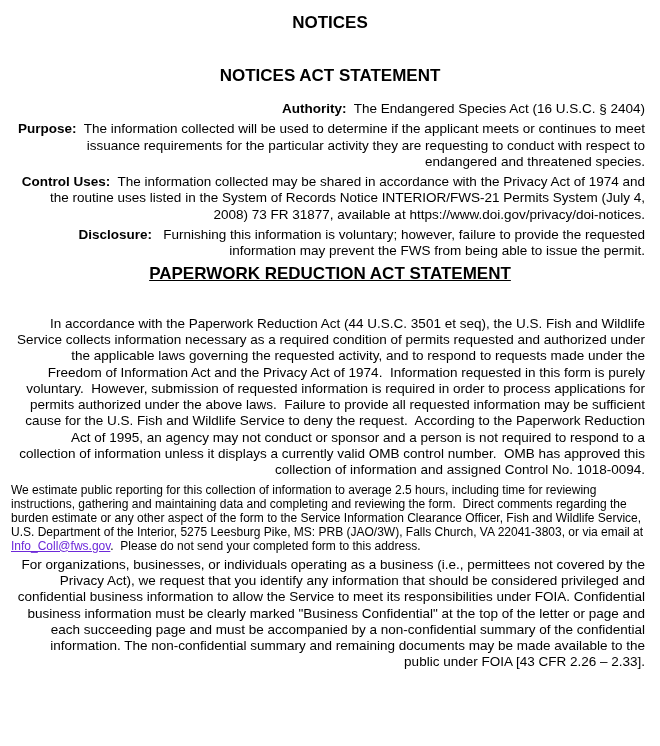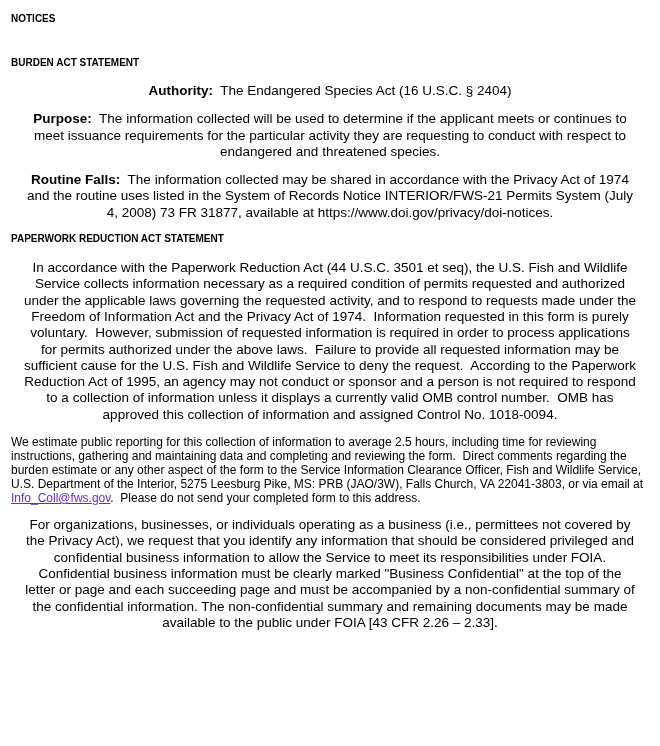--- a/index.html
+++ b/index.html
@@ -12,36 +12,37 @@
     min-height: 746px;
     font-family: "Liberation Sans", "DejaVu Sans", sans-serif;
     color: #000000;
   }
   .doc {
     box-sizing: border-box;
     width: 660px;
     padding: 13px 11px 0 11px;
   }
   .heading {
-    font-size: 10px;
+    font-size: 17px;
     font-weight: bold;
+    text-align: center;
     white-space: pre-wrap;
     margin: 0;
   }
   .title          { margin-bottom: 33px; }
   .h-privacy      { margin-bottom: 15px; }
-  .h-paperwork    { margin-bottom: 16px; }
+  .h-paperwork    { margin-bottom: 32px; text-decoration: underline; }
   .h-burden       { margin-bottom: 13px; }
   .h-foia         { margin-bottom: 17px; }
   p.body-par {
     font-size: 13.5px;
     line-height: 16.3px;
-    margin: 12px;
+    margin: 4px;
     white-space: pre-wrap;
-    text-align: center;
+    text-align: right;
   }
   p.small-par {
     font-size: 12px;
     line-height: 14px;
     margin: 0;
     white-space: pre-wrap;
   }
   .par-label { font-weight: bold; }
   .p-authority  { margin-bottom: 16px; }
   .p-purpose    { margin-bottom: 17px; }
@@ -57,28 +58,29 @@
   }
 </style>
 </head>
 <body>
 
 <div class="doc">
 
   <h1 class="heading title">NOTICES</h1>
 
   <section>
-    <h2 class="heading h-privacy">BURDEN ACT STATEMENT</h2>
+    <h2 class="heading h-privacy">NOTICES ACT STATEMENT</h2>
 
     <p class="body-par p-authority"><span class="par-label">Authority:</span><span>  The Endangered Species Act (16 U.S.C. § 2404)</span></p>
 
     <p class="body-par p-purpose"><span class="par-label">Purpose:</span><span>  The information collected will be used to determine if the applicant meets or continues to meet issuance requirements for the particular activity they are requesting to conduct with respect to endangered and threatened species.</span></p>
 
-    <p class="body-par p-routine"><span class="par-label">Routine Falls:</span><span>  The information collected may be shared in accordance with the Privacy Act of 1974 and the routine uses listed in the System of Records Notice INTERIOR/FWS-21 Permits System (July 4, 2008) 73 FR 31877, available at https://www.doi.gov/privacy/doi-notices.</span></p>
+    <p class="body-par p-routine"><span class="par-label">Control Uses:</span><span>  The information collected may be shared in accordance with the Privacy Act of 1974 and the routine uses listed in the System of Records Notice INTERIOR/FWS-21 Permits System (July 4, 2008) 73 FR 31877, available at https://www.doi.gov/privacy/doi-notices.</span></p>
 
+    <p class="body-par p-disclosure"><span class="par-label">Disclosure:</span><span>   Furnishing this information is voluntary; however, failure to provide the requested information may prevent the FWS from being able to issue the permit.</span></p>
   </section>
 
   <section>
     <h2 class="heading h-paperwork">PAPERWORK REDUCTION ACT STATEMENT</h2>
 
     <p class="body-par p-paperwork"><span>In accordance with the Paperwork Reduction Act (44 U.S.C. 3501 </span><span class="italic">et seq</span><span>), the U.S. Fish and Wildlife Service collects information necessary as a required condition of permits requested and authorized under the applicable laws governing the requested activity, and to respond to requests made under the Freedom of Information Act and the Privacy Act of 1974.  Information requested in this form is purely voluntary.  However, submission of requested information is required in order to process applications for permits authorized under the above laws.  Failure to provide all requested information may be sufficient cause for the U.S. Fish and Wildlife Service to deny the request.  According to the Paperwork Reduction Act of 1995, an agency may not conduct or sponsor and a person is not required to respond to a collection of information unless it displays a currently valid OMB control number.  OMB has approved this collection of information and assigned Control No. 1018-0094.</span></p>
   </section>
 
   <section>
 

